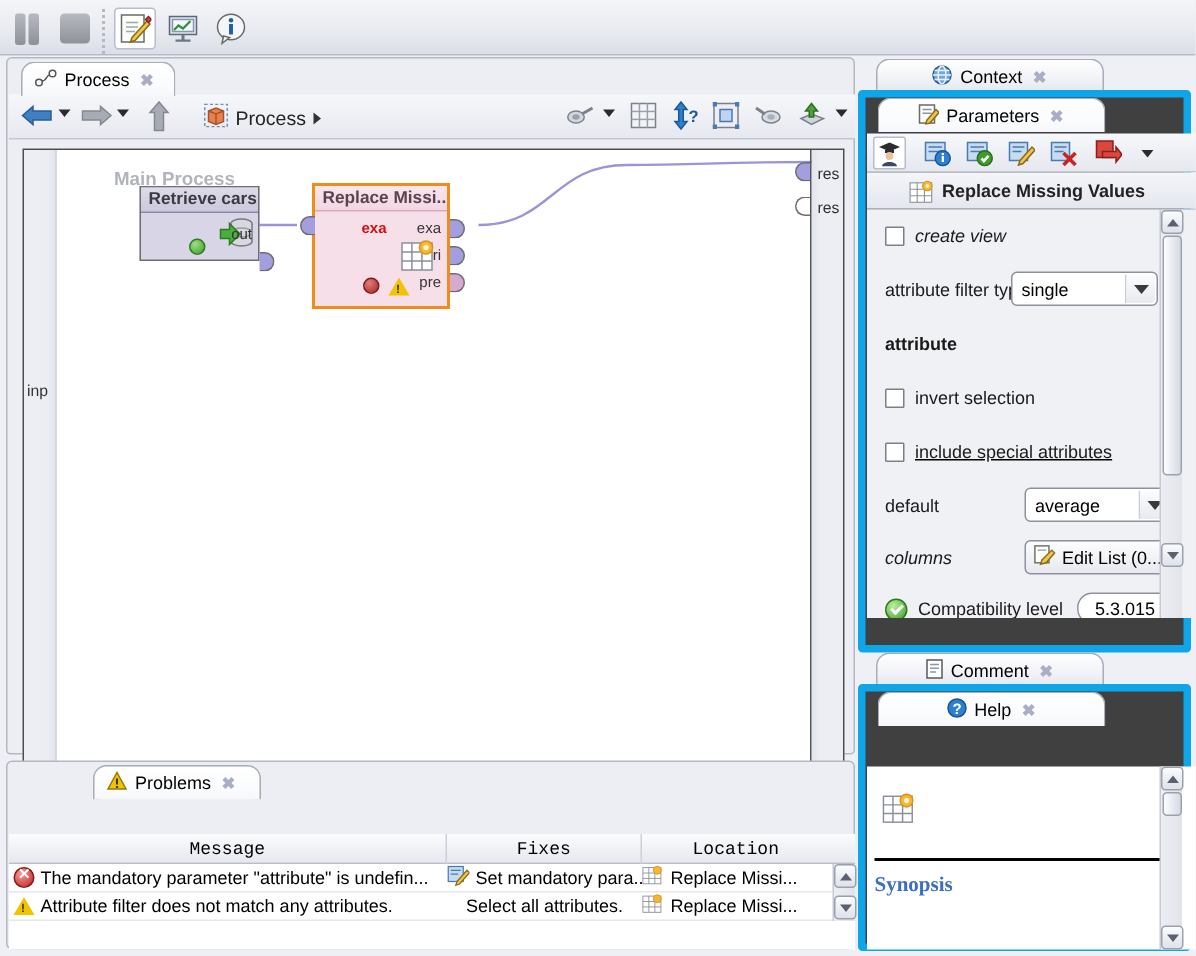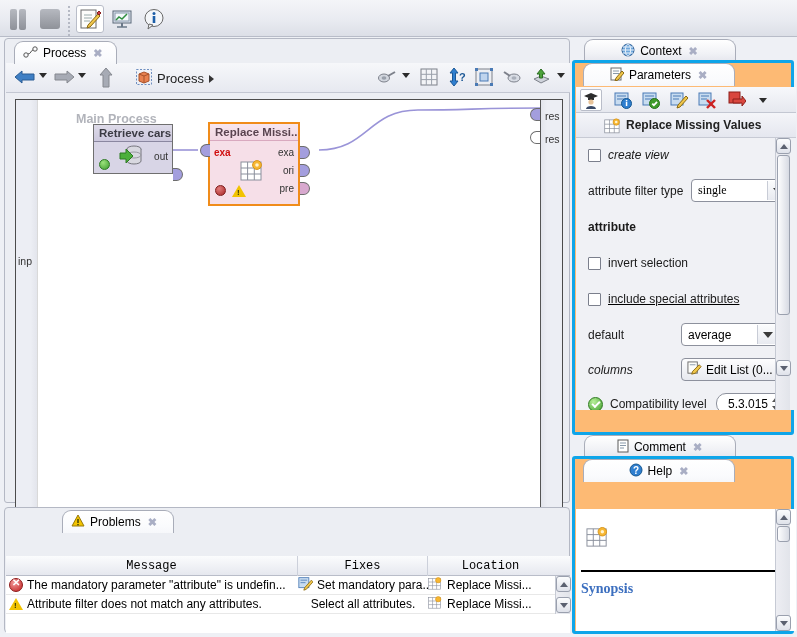--- a/index.html
+++ b/index.html
@@ -106,40 +106,40 @@
     font-size:11.5px; font-weight:bold; color:#3b3b44;
     background: linear-gradient(to bottom,#dedbe9,#ccc8dd);
     border-bottom:1px solid #8a87a0;
     overflow:hidden; white-space:nowrap;
   }
   .op.selected { border:2px solid #f08c1a; background:#f6dfe8; }
   .op.selected .op-title {
     background: linear-gradient(to bottom,#f8e6ee,#f2d7e3);
     border-bottom:1px solid #d9a9bf; color:#5a4450;
   }
-  .op-body { position:relative; }
+  .op-body { position:relative;margin-left:27px; }
   .status-dot { position:absolute; width:11px;height:11px;border-radius:50%;
      background: radial-gradient(circle at 35% 30%, #9ce27c, #3d9c2f);
      border:1px solid #2e7a24;}
   .status-dot.red { background: radial-gradient(circle at 35% 30%, #e27c7c, #a72626); border-color:#7e1c1c;}
   .op-port-lbl { position:absolute; font-size:10px; color:#333;}
   .op-port-lbl.red { color:#d01010; font-weight:bold; font-size:10px;}
   .warn-tri {
     position:absolute; width:0;height:0;
     border-left:7px solid transparent; border-right:7px solid transparent;
     border-bottom:12px solid #f2c300;
   }
   .warn-tri:after{ content:"!"; position:absolute; left:-2px; top:3px; font-size:8px;
     font-weight:bold; color:#3a3a00;}
 
   
   .right-pane { position:absolute; left:572px; top:38px; width:222px; height:565px;}
   .panel {
     position:absolute; left:0; width:222px;
-    background:#fdba74; border:3px solid #0ea5e9; border-radius:3px;
+    background:#404040; border:5px solid #0ea5e9; border-radius:3px;
   }
   .param-toolbar {
     position:absolute; left:1px; top:24px; width:220px; height:26px;
     background: linear-gradient(to bottom,#f7f8fb,#e6e8ef);
     border-bottom:1px solid #c3c7d2;
   }
   .pt-btn { position:absolute; top:2px; width:22px; height:22px;
      display:flex;align-items:center;justify-content:center;border:1px solid transparent;border-radius:2px;}
   .pt-btn.sel { background:#fff; border:1px solid #b9bdc9;}
   .op-header {
@@ -608,21 +608,21 @@
       <div class="param-form">
 
         <div class="row" style="top:6px;">
           <span class="cb"></span>
           <span class="lbl ital">create view</span>
         </div>
 
         <div class="row" style="top:42px;">
           <span class="lbl">attribute filter type</span>
         </div>
-        <div class="combo" style="left:115px; top:41px;font-family:Liberation Serif, serif;">
+        <div class="combo" style="left:96px; top:41px;">
           <span>single</span>
           <span class="arrowbox">
               <i></i>
             </span>
         </div>
 
         <div class="row" style="top:78px;">
           <span class="lbl bold">attribute</span>
         </div>
 

